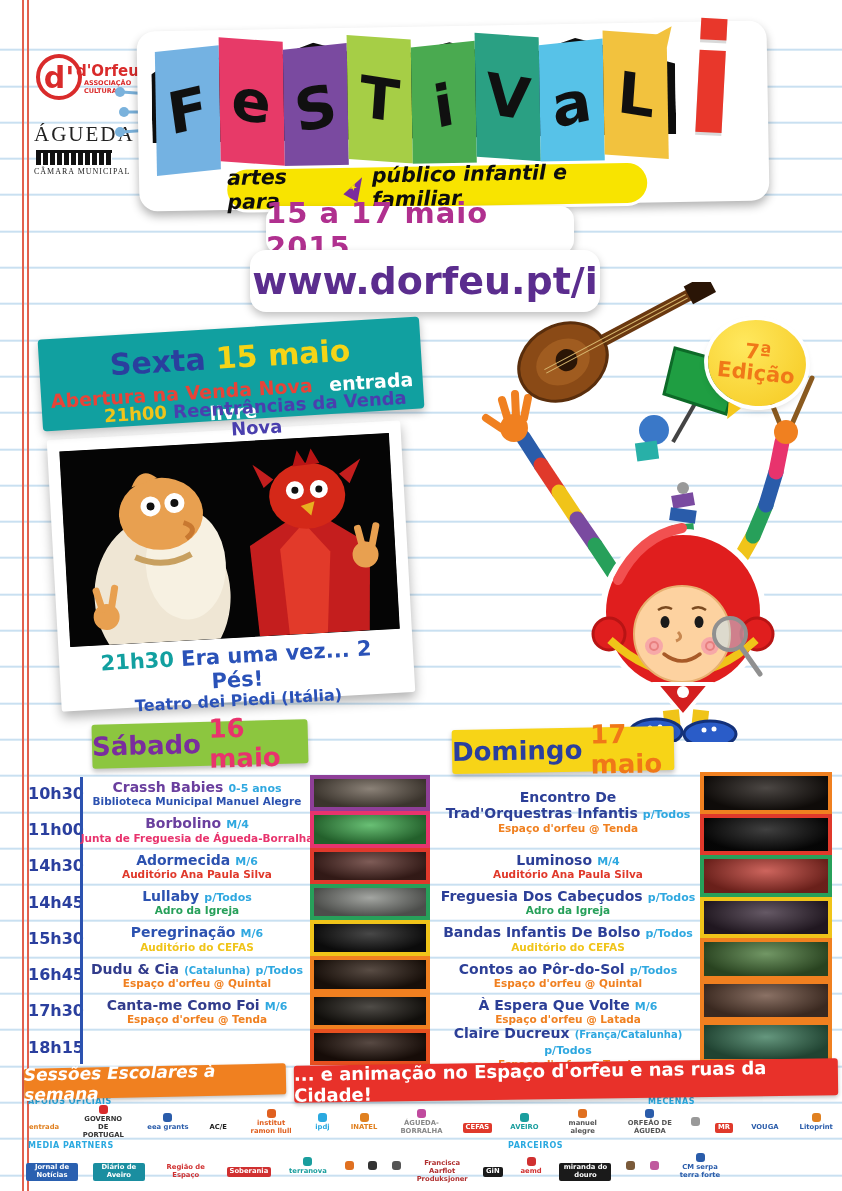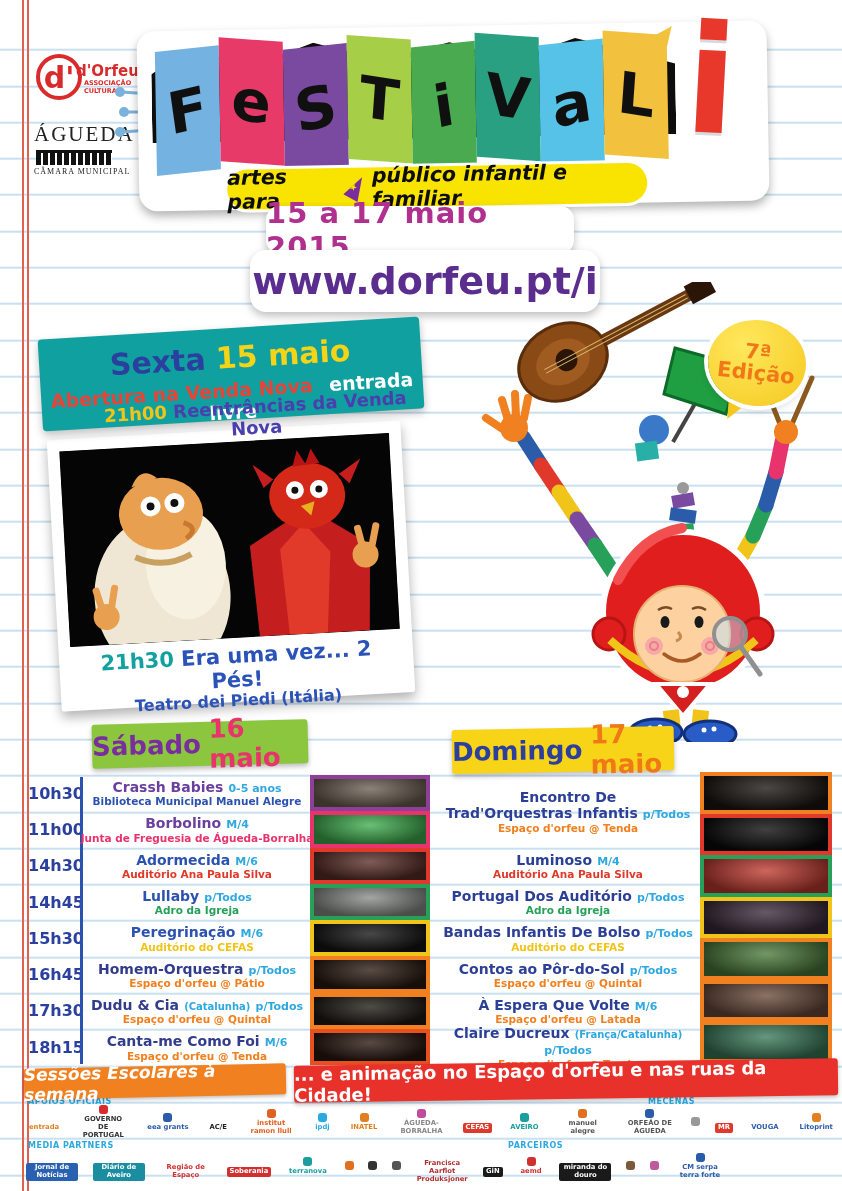--- a/index.html
+++ b/index.html
@@ -432,28 +432,20 @@
 
   <div class="event-cell">
     <div class="event-line1">
       <span class="ev-title" style="color: rgb(44, 82, 176);">Peregrinação</span>
       <span class="ev-note"></span>
       <span class="ev-rating">M/6</span>
     </div>
     <div class="ev-venue" style="color: rgb(240, 196, 25);">Auditório do CEFAS</div>
   </div>
 
-  <div class="event-cell">
-    <div class="event-line1">
-      <span class="ev-title" style="color: rgb(50, 60, 140);">Homem-Orquestra</span>
-      <span class="ev-note"></span>
-      <span class="ev-rating">p/Todos</span>
-    </div>
-    <div class="ev-venue" style="color: rgb(240, 128, 32);">Espaço d'orfeu @ Pátio</div>
-  </div>
 
   <div class="event-cell">
     <div class="event-line1">
       <span class="ev-title" style="color: rgb(50, 60, 140);">Dudu &amp; Cia</span>
       <span class="ev-note">(Catalunha)</span>
       <span class="ev-rating">p/Todos</span>
     </div>
     <div class="ev-venue" style="color: rgb(240, 128, 32);">Espaço d'orfeu @ Quintal</div>
   </div>
 
@@ -498,21 +490,21 @@
     <div class="event-line1">
       <span class="ev-title" style="color: rgb(44, 63, 151);">Luminoso</span>
       <span class="ev-note"></span>
       <span class="ev-rating">M/4</span>
     </div>
     <div class="ev-venue" style="color: rgb(224, 57, 43);">Auditório Ana Paula Silva</div>
   </div>
 
   <div class="event-cell">
     <div class="event-line1">
-      <span class="ev-title" style="color: rgb(44, 63, 151);">Portugal Dos Auditório</span>
+      <span class="ev-title" style="color: rgb(44, 63, 151);">Freguesia Dos Cabeçudos</span>
       <span class="ev-note"></span>
       <span class="ev-rating">p/Todos</span>
     </div>
     <div class="ev-venue" style="color: rgb(39, 160, 90);">Adro da Igreja</div>
   </div>
 
   <div class="event-cell">
     <div class="event-line1">
       <span class="ev-title" style="color: rgb(44, 63, 151);">Bandas Infantis De Bolso</span>
       <span class="ev-note"></span>

